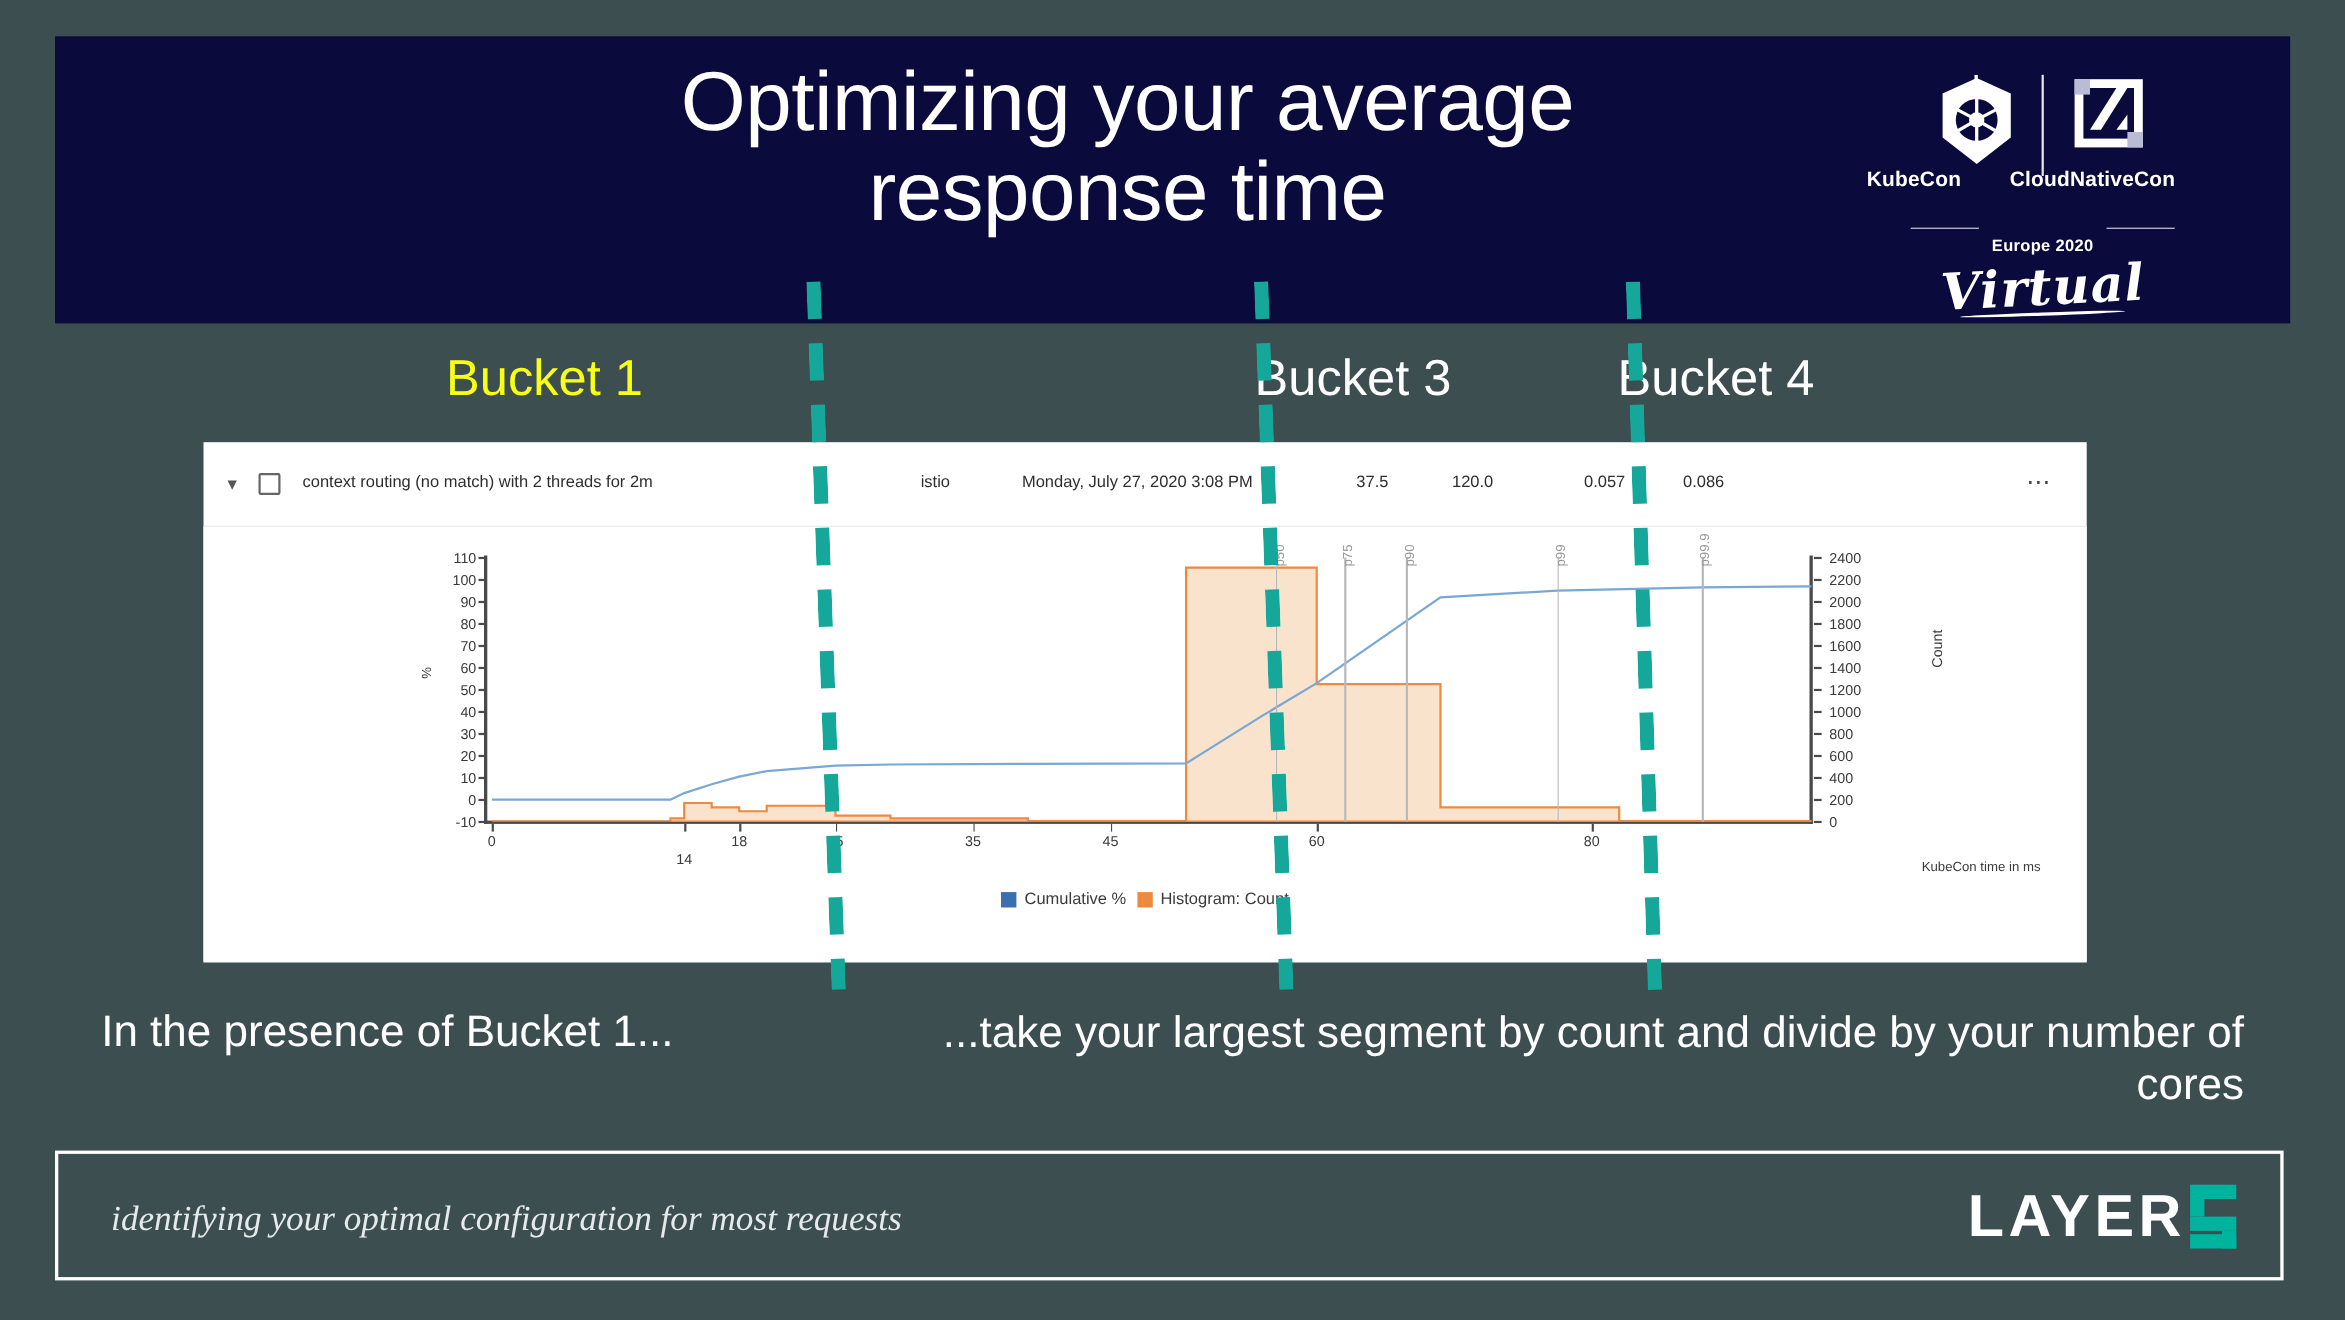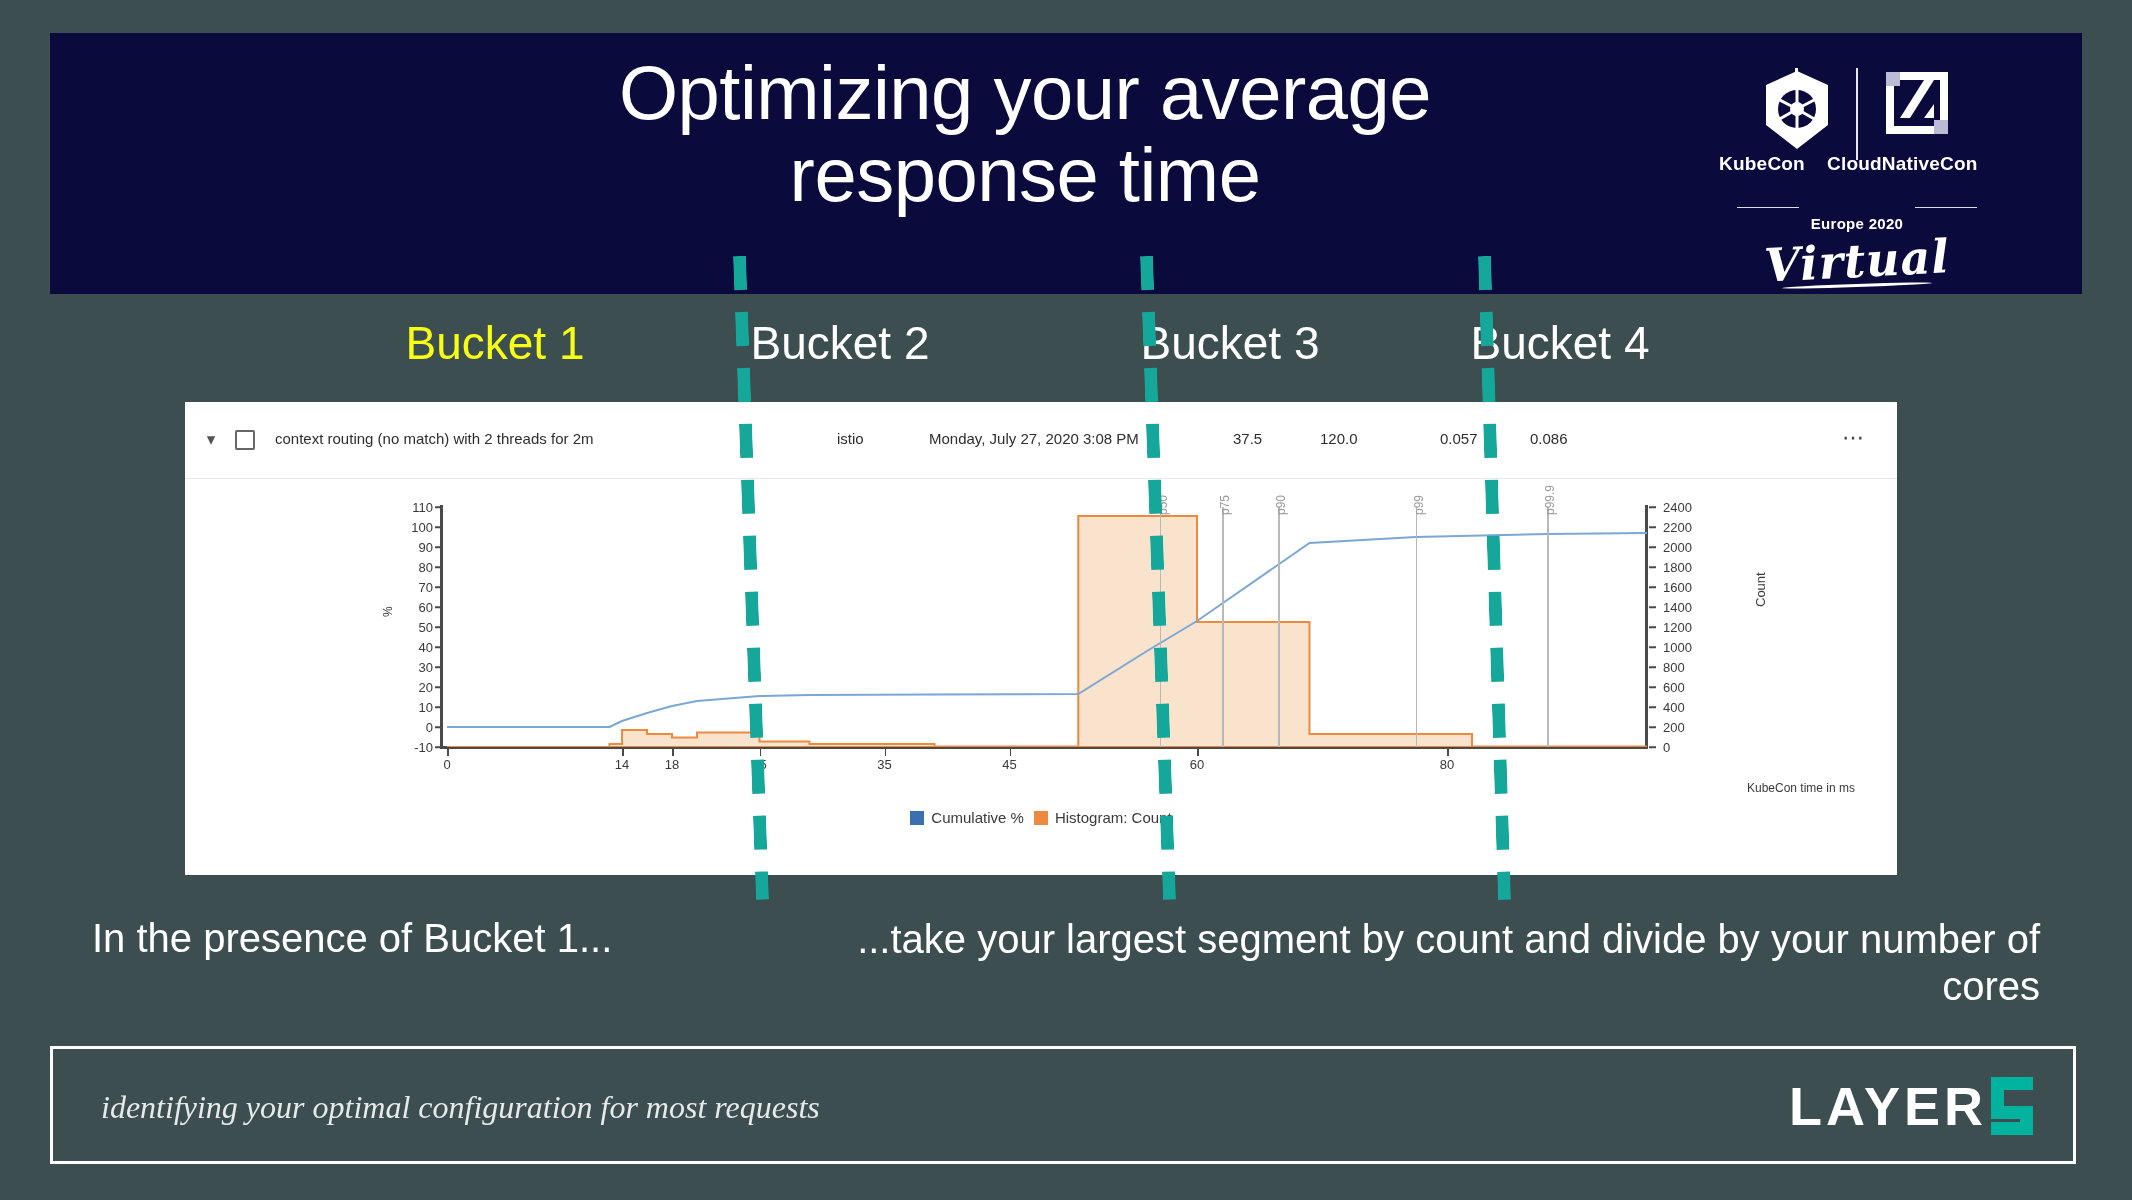--- a/index.html
+++ b/index.html
@@ -26,21 +26,21 @@
   }
   .title-text .l2{display:block;margin-top:6px;}
 
   
   .kc-logo{position:absolute;right:60px;top:26px;width:330px;height:215px;color:#fff;}
   .kc-top{display:flex;align-items:center;justify-content:center;height:110px;}
   .kc-mark{width:78px;height:92px;display:flex;flex-direction:column;align-items:center;justify-content:flex-start;}
   .kc-divider{width:2px;height:92px;background:#fff;margin:0 20px;opacity:.9;}
   .kc-names{display:flex;align-items:center;justify-content:center;gap:0;margin-top:-16px;}
   .kc-name{font-size:19px;font-weight:bold;letter-spacing:.2px;}
-  .kc-name.left{width:130px;text-align:center;}
+  .kc-name.left{width:130px;text-align:left;}
   .kc-name.right{width:190px;text-align:left;}
   .kc-euro{display:flex;align-items:center;justify-content:center;gap:12px;margin-top:8px;}
   .kc-euro .rule{height:1px;background:#fff;width:62px;opacity:.85;}
   .kc-euro .txt{font-size:15px;font-weight:bold;letter-spacing:.3px;margin-top:32px;}
   .kc-virtual{
     text-align:center;margin-top:2px;
     font-family:"DejaVu Serif", serif;
     font-style:italic;font-size:46px;font-weight:bold;
     letter-spacing:1px;
     transform:rotate(-3deg);
@@ -222,21 +222,20 @@
         <span class="txt">Europe 2020</span>
         <span class="rule"></span>
       </div>
       <div class="kc-virtual">Virtual</div>
       <div class="kc-underline"></div>
     </div>
   </div>
 
   <div class="buckets">
       <div class="bucket" style="left: 370px; width: 250px; color: rgb(247, 255, 21);">Bucket 1</div>
-      <div class="bucket" style="left: 690px; width: 300px; color: rgb(255, 255, 255);">Bucket 2</div>
       <div class="bucket" style="left: 1080px; width: 300px; color: rgb(255, 255, 255);">Bucket 3</div>
       <div class="bucket" style="left: 1410px; width: 300px; color: rgb(255, 255, 255);">Bucket 4</div>
     </div>
 
   <div class="panel">
 
     <div class="panel-header">
       <span class="ph-chevron">▾</span>
       <span class="ph-check"></span>
       <span class="ph-cell" style="left:90px">context routing (no match) with 2 threads for 2m</span>
@@ -317,21 +316,21 @@
         <div class="ytick-r" style="left: 1478px; top: 208px;">600</div>
         <div class="ytick-mark" style="left: 1464px; top: 208px;"></div>
         <div class="ytick-r" style="left: 1478px; top: 228px;">400</div>
         <div class="ytick-mark" style="left: 1464px; top: 228px;"></div>
         <div class="ytick-r" style="left: 1478px; top: 248px;">200</div>
         <div class="ytick-mark" style="left: 1464px; top: 248px;"></div>
         <div class="ytick-r" style="left: 1478px; top: 268px;">0</div>
         <div class="ytick-mark" style="left: 1464px; top: 268px;"></div>
         <div class="xtick" style="left: 262px;">0</div>
         <div class="xtick-mark" style="left: 262px;"></div>
-        <div class="xtick" style="left: 437px;">14</div>
+        <div class="xtick" style="left: 437px; margin-top: 16px;">14</div>
         <div class="xtick-mark" style="left: 437px;"></div>
         <div class="xtick" style="left: 487px;">18</div>
         <div class="xtick-mark" style="left: 487px;"></div>
         <div class="xtick" style="left: 574.5px;">25</div>
         <div class="xtick-mark" style="left: 574.5px;"></div>
         <div class="xtick" style="left: 699.5px;">35</div>
         <div class="xtick-mark" style="left: 699.5px;"></div>
         <div class="xtick" style="left: 824.5px;">45</div>
         <div class="xtick-mark" style="left: 824.5px;"></div>
         <div class="xtick" style="left: 1012px;">60</div>

